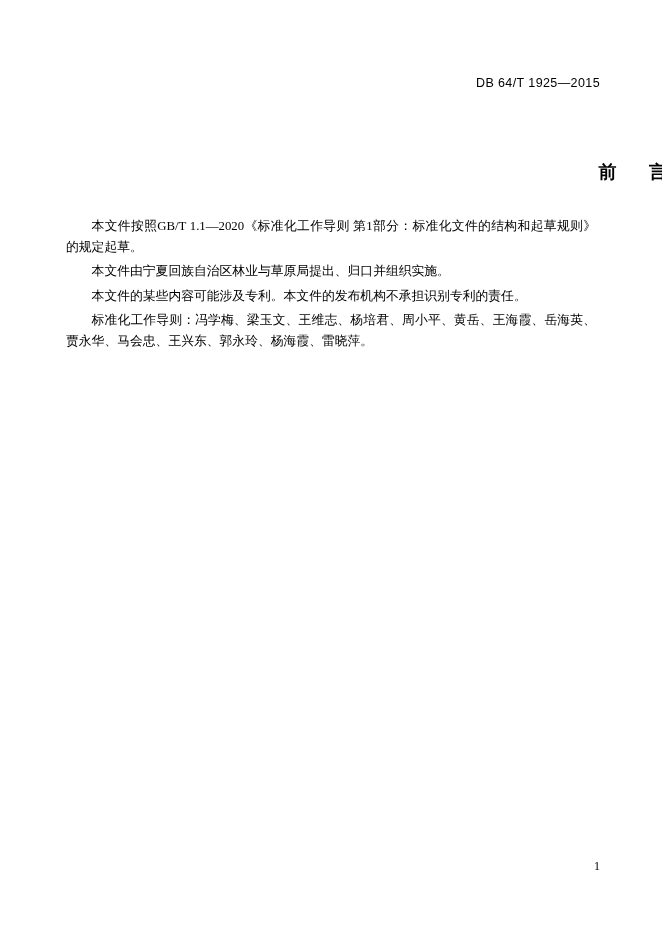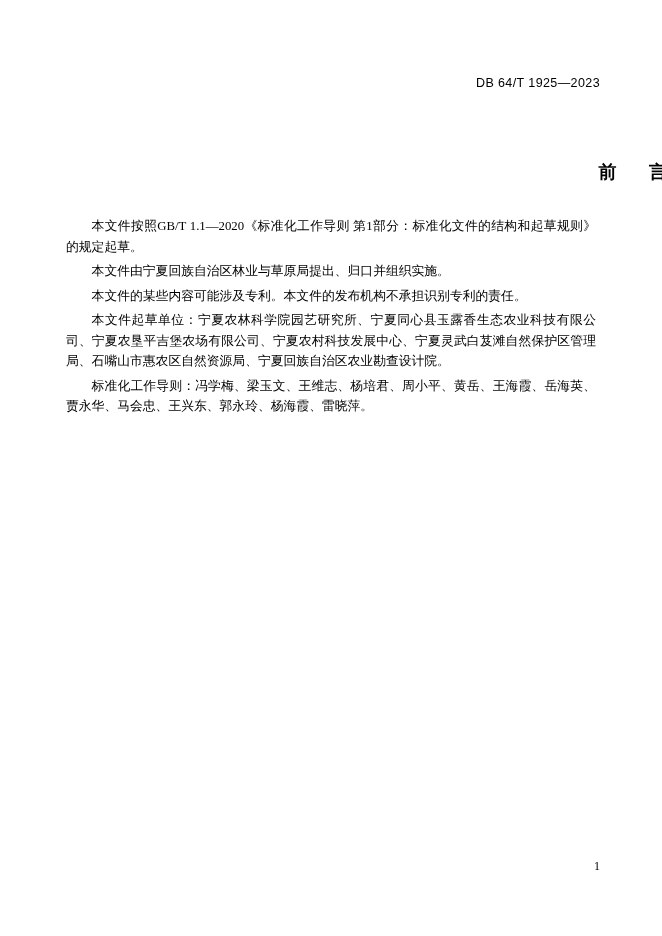--- a/index.html
+++ b/index.html
@@ -67,27 +67,26 @@
     right: 62px;
     font-size: 12px;
     font-family: "Liberation Serif", "DejaVu Serif", serif;
   }
 </style>
 </head>
 <body>
 
 <div class="page">
 
-  <div class="header">DB 64/T 1925—2023</div>
+  <div class="header">DB 64/T 1925—2015</div>
 
   <div class="doc-title">前  言</div>
 
   <div class="body-block">
     <p class="para">本文件按照GB/T 1.1—2020《标准化工作导则  第1部分：标准化文件的结构和起草规则》的规定起草。</p>
     <p class="para">本文件由宁夏回族自治区林业与草原局提出、归口并组织实施。</p>
     <p class="para">本文件的某些内容可能涉及专利。本文件的发布机构不承担识别专利的责任。</p>
-    <p class="para">本文件起草单位：宁夏农林科学院园艺研究所、宁夏同心县玉露香生态农业科技有限公司、宁夏农垦平吉堡农场有限公司、宁夏农村科技发展中心、宁夏灵武白芨滩自然保护区管理局、石嘴山市惠农区自然资源局、宁夏回族自治区农业勘查设计院。</p>
     <p class="para">标准化工作导则：冯学梅、梁玉文、王维志、杨培君、周小平、黄岳、王海霞、岳海英、贾永华、马会忠、王兴东、郭永玲、杨海霞、雷晓萍。</p>
   </div>
 
   <div class="footer">1</div>
 
 </div>
 
 </body></html>

